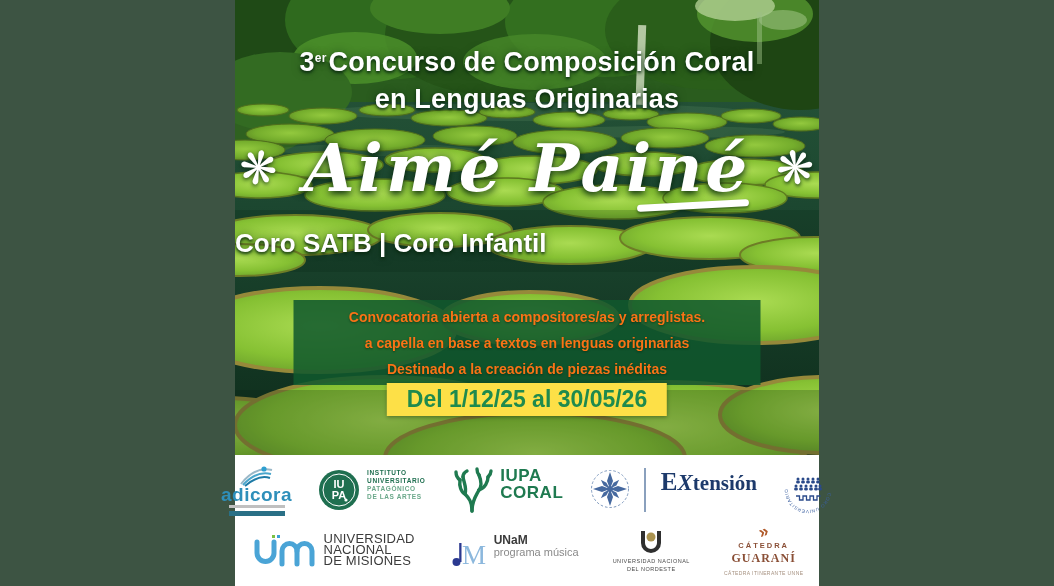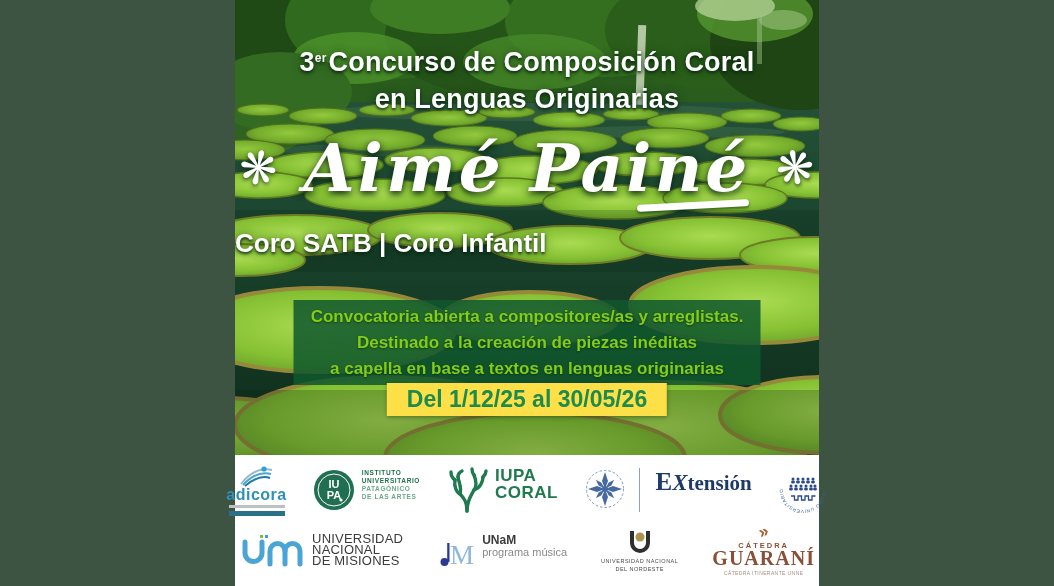--- a/index.html
+++ b/index.html
@@ -50,40 +50,40 @@
   .subtitle{
     position:absolute;left:0;top:228px;width:100%;text-align:left;
     color:#ffffff;font-weight:bold;font-size:26px;
     text-shadow:0 2px 3px rgba(8,40,14,.9),0 0 8px rgba(8,40,14,.5);
   }
   
   .announce-box{
     position:absolute;left:50%;top:300px;transform:translateX(-50%);
     width:467px;height:85px;background:rgba(16,88,45,.86);
     display:flex;flex-direction:column;justify-content:center;
-    text-align:center;color:#84cc16;font-weight:bold;font-size:17px;line-height:26px;
+    text-align:center;color:#f97316;font-weight:bold;font-size:14px;line-height:26px;
     text-shadow:0 1px 2px rgba(0,30,10,.5);
   }
   .date-box{
     position:absolute;left:50%;top:383px;transform:translateX(-50%);
     background:#fde047;padding:3px 20px;box-shadow:0 1px 4px rgba(0,0,0,.35);
     color:#1e8a4e;font-weight:bold;font-size:23px;white-space:nowrap;
   }
   
   .footer{
     position:absolute;left:0;top:455px;width:584px;height:131px;background:#ffffff;
     display:flex;flex-direction:column;justify-content:space-evenly;align-items:center;
   }
   .logo-row{display:flex;align-items:center;justify-content:center;}
   .logo-row.r1{gap:26px;}
   .logo-row.r2{gap:34px;}
   .logo{display:flex;align-items:flex-start;gap:7px;}
   .logo-col{display:flex;flex-direction:column;align-items:center;gap:1px;}
   
-  .adicora-name{font-size:16px;font-weight:bold;color:#2e8fba;letter-spacing:.5px;line-height:14px;}
+  .adicora-name{font-size:19px;font-weight:bold;color:#2e8fba;letter-spacing:.5px;line-height:14px;}
   .adicora-bar1{width:56px;height:2.5px;background:#c0c0c0;margin-top:2px;}
   .adicora-bar2{width:56px;height:5px;background:#2a7086;margin-top:2px;}
   
   .iupa-lines{display:flex;flex-direction:column;line-height:8px;}
   .iupa-l{font-size:6.5px;letter-spacing:.6px;font-weight:bold;color:#1f6f50;}
   .iupa-l.light{color:#6aa88a;}
   
   .iupacoral-text{display:flex;flex-direction:column;line-height:17px;}
   .iupacoral-t{font-size:17px;font-weight:bold;color:#1f7a50;letter-spacing:.5px;}
   
@@ -96,21 +96,21 @@
   .unam-lines{display:flex;flex-direction:column;line-height:11px;}
   .unam-l{font-size:13px;font-weight:normal;color:#3b3b3b;letter-spacing:.2px;}
   .musica-lines{display:flex;flex-direction:column;line-height:12px;}
   .musica-title{font-size:12px;font-weight:bold;color:#3b3b3b;}
   .musica-sub{font-size:11px;color:#8a8a8a;}
   
   .unne-l{font-size:5.5px;color:#4a4a4a;letter-spacing:.5px;line-height:7px;text-align:center;}
   
   .gua-chevron{font-size:17px;color:#b05a2a;line-height:12px;transform:rotate(-18deg);font-weight:bold;}
   .gua-l1{font-size:7.5px;letter-spacing:2px;color:#8a4f36;font-weight:bold;margin-top:2px;}
-  .gua-l2{font-family:"Liberation Serif", serif;font-size:20px;letter-spacing:1px;color:#8a4f36;font-weight:bold;line-height:15px;}
+  .gua-l2{font-family:"Liberation Serif", serif;font-size:12px;letter-spacing:1px;color:#8a4f36;font-weight:bold;line-height:15px;}
   .gua-l3{font-size:5px;letter-spacing:.4px;color:#a5907f;margin-top:3px;}
 </style>
 </head>
 <body>
 
 <div class="stage">
   <div class="poster">
 
     <div class="photo">
       <svg class="scene" viewBox="0 0 584 455" preserveAspectRatio="none">
@@ -228,22 +228,22 @@
         <span class="flower">❋</span>
         <span class="script-text">Aimé Painé</span>
         <span class="flower right">❋</span>
       </div>
       <div class="script-underline"></div>
 
       <div class="subtitle">Coro SATB | Coro Infantil</div>
 
       <div class="announce-box">
         <div>Convocatoria abierta a compositores/as y arreglistas.</div>
+        <div>a capella en base a textos en lenguas originarias</div>
         <div>Destinado a la creación de piezas inéditas</div>
-        <div>a capella en base a textos en lenguas originarias</div>
       </div>
 
       <div class="date-box">
         <span>Del 1/12/25 al 30/05/26</span>
       </div>
     </div>
 
     <div class="footer">
 
       <div class="logo-row r1">

